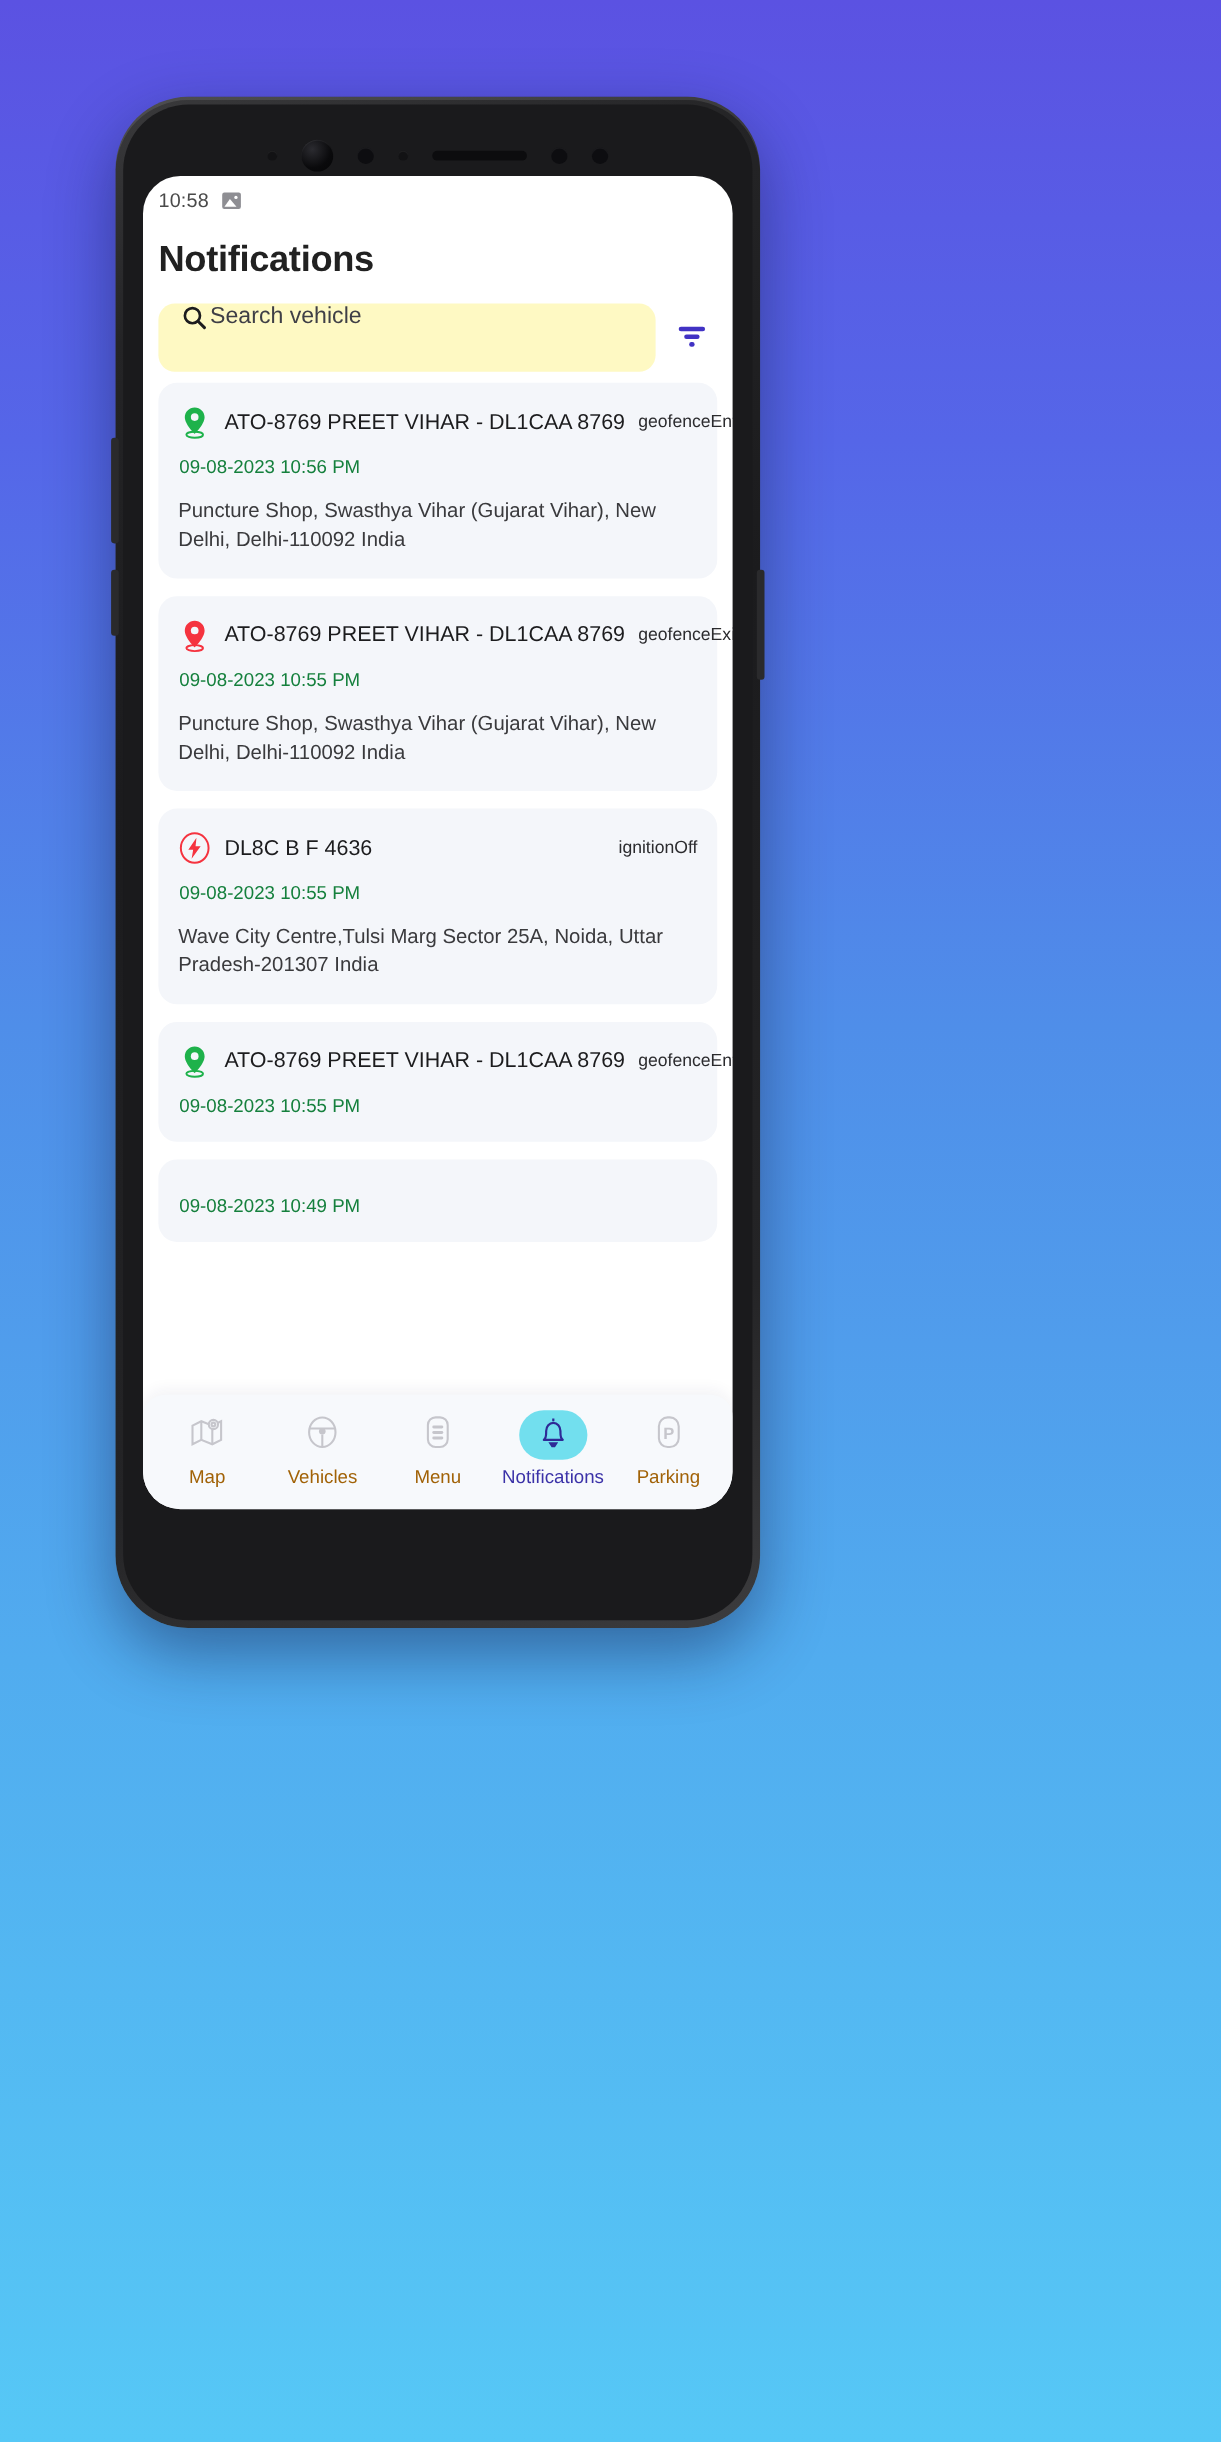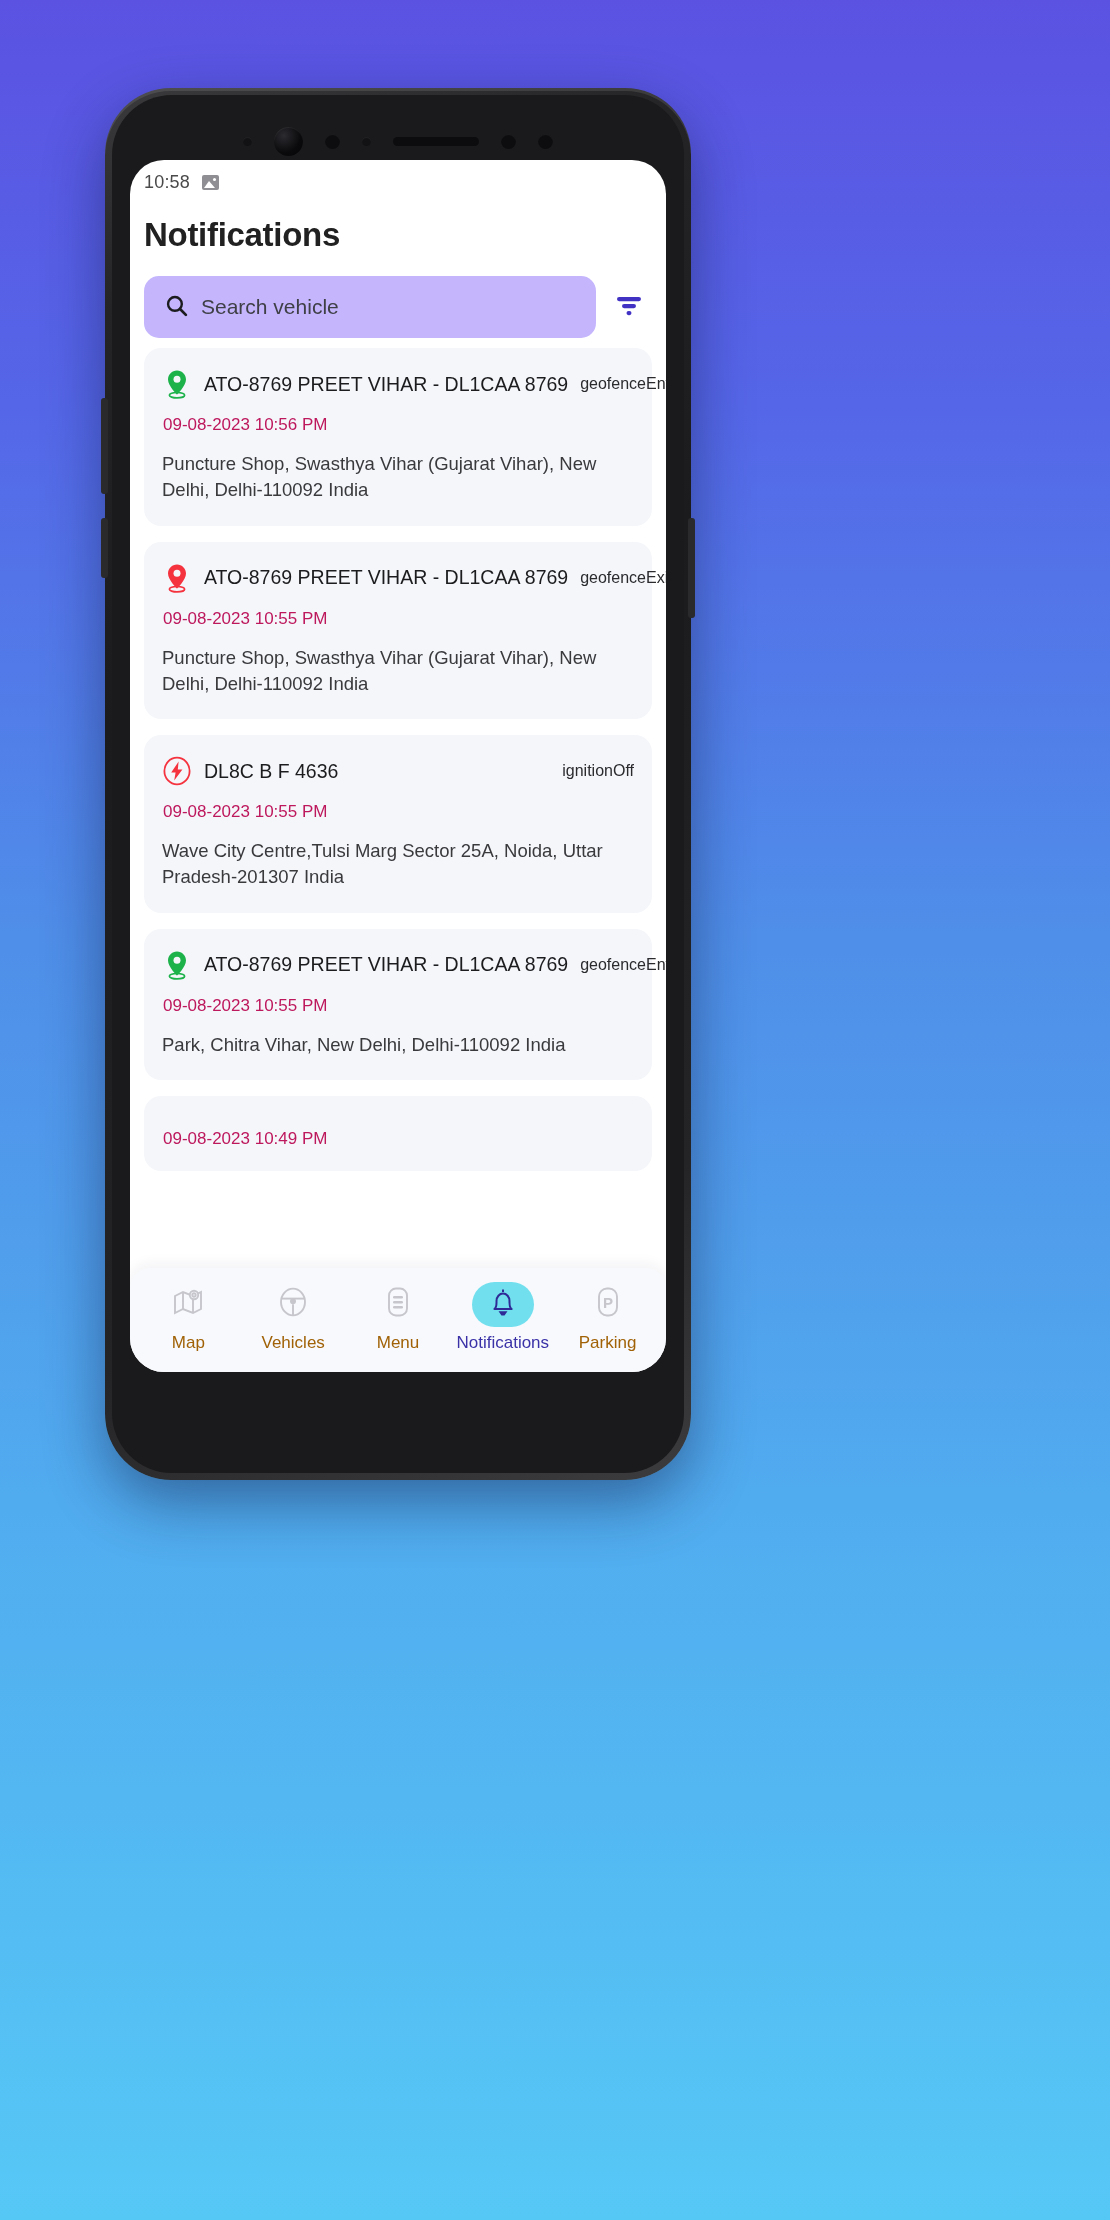--- a/index.html
+++ b/index.html
@@ -86,22 +86,22 @@
     font-size:33px; font-weight:bold; color:#212121;
     padding:18px 0 0 14px; letter-spacing:-.3px;
   }
 
   
   .search-row{
     display:flex; align-items:center; gap:10px;
     padding:22px 14px 0 14px;
   }
   .search-box{
-    flex:1; height:62px; background:#c4b5fd; border-radius:15px;
-    display:flex; align-items:center; gap:12px; padding:0 20px;
+    flex:1; height:62px; background:#fef9c3; border-radius:15px;
+    display:flex; gap:2px; padding:0 20px;
   }
   .search-ph{ font-size:21px; color:#3f3f46; }
   .filter-btn{
     width:46px; height:56px; display:flex; align-items:center; justify-content:center;
   }
 
   
   .list{
     padding:10px 14px 0 14px;
     display:flex; flex-direction:column; gap:16px;
@@ -117,21 +117,21 @@
     width:30px; height:34px; flex:0 0 30px;
     display:flex; align-items:center; justify-content:center;
   }
   .card-title{
     font-size:19.5px; color:#1c1c1e; flex:1; white-space:nowrap;
   }
   .card-type{
     font-size:16px; color:#2b2b2e; white-space:nowrap;
   }
   .card-time{
-    font-size:17px; color:#be185d; padding:14px 0 0 1px;
+    font-size:17px; color:#15803d; padding:14px 0 0 1px;
   }
   .card-addr{
     font-size:18.5px; color:#3a3a3d; line-height:1.42; padding-top:16px;
   }
 
   
   .bottom-nav{
     position:absolute; left:0; right:0; bottom:0;
     height:104px; background:#f7f9fc;
     border-top-left-radius:20px; border-top-right-radius:20px;
@@ -255,21 +255,20 @@
             <svg width="26" height="32" viewBox="0 0 26 32">
               <path d="M13 2.4c-5 0-9 4-9 9 0 6.4 9 15.2 9 15.2s9-8.8 9-15.2c0-5-4-9-9-9z" fill="#1eb24b"></path>
               <circle cx="13" cy="11.2" r="3.5" fill="#f4f6fa"></circle>
               <ellipse cx="13" cy="27.2" rx="7.6" ry="2.7" fill="none" stroke="#1eb24b" stroke-width="1.7"></ellipse>
             </svg>
           </span>
           <span class="card-title">ATO-8769 PREET VIHAR - DL1CAA 8769</span>
           <span class="card-type">geofenceEnter</span>
         </div>
         <div class="card-time">09-08-2023 10:55 PM</div>
-        <div class="card-addr">Park, Chitra Vihar, New Delhi, Delhi-110092 India</div>
       </div>
 
       <div class="card">
         <div class="card-time">09-08-2023 10:49 PM</div>
       </div>
 
     </div>
 
     <div class="bottom-nav">
 

